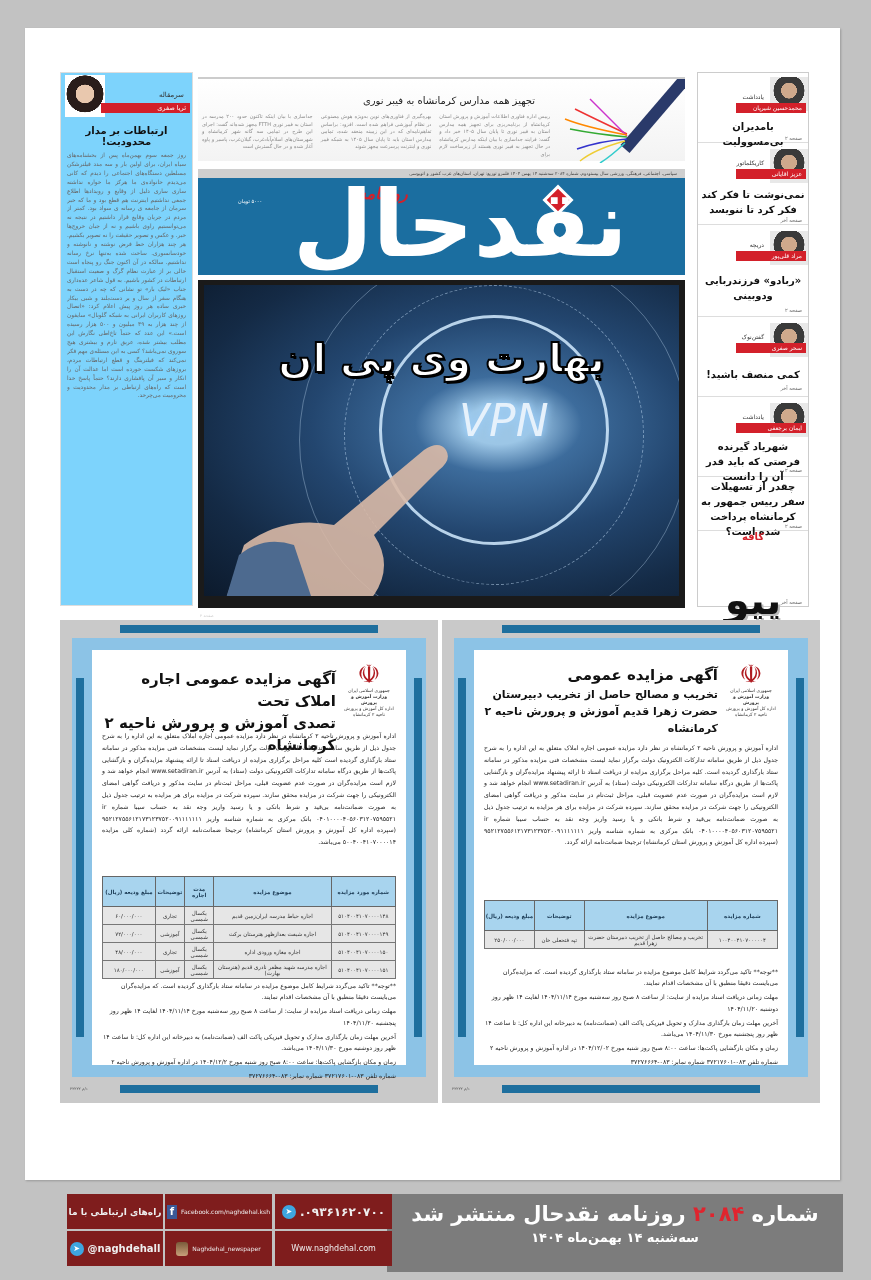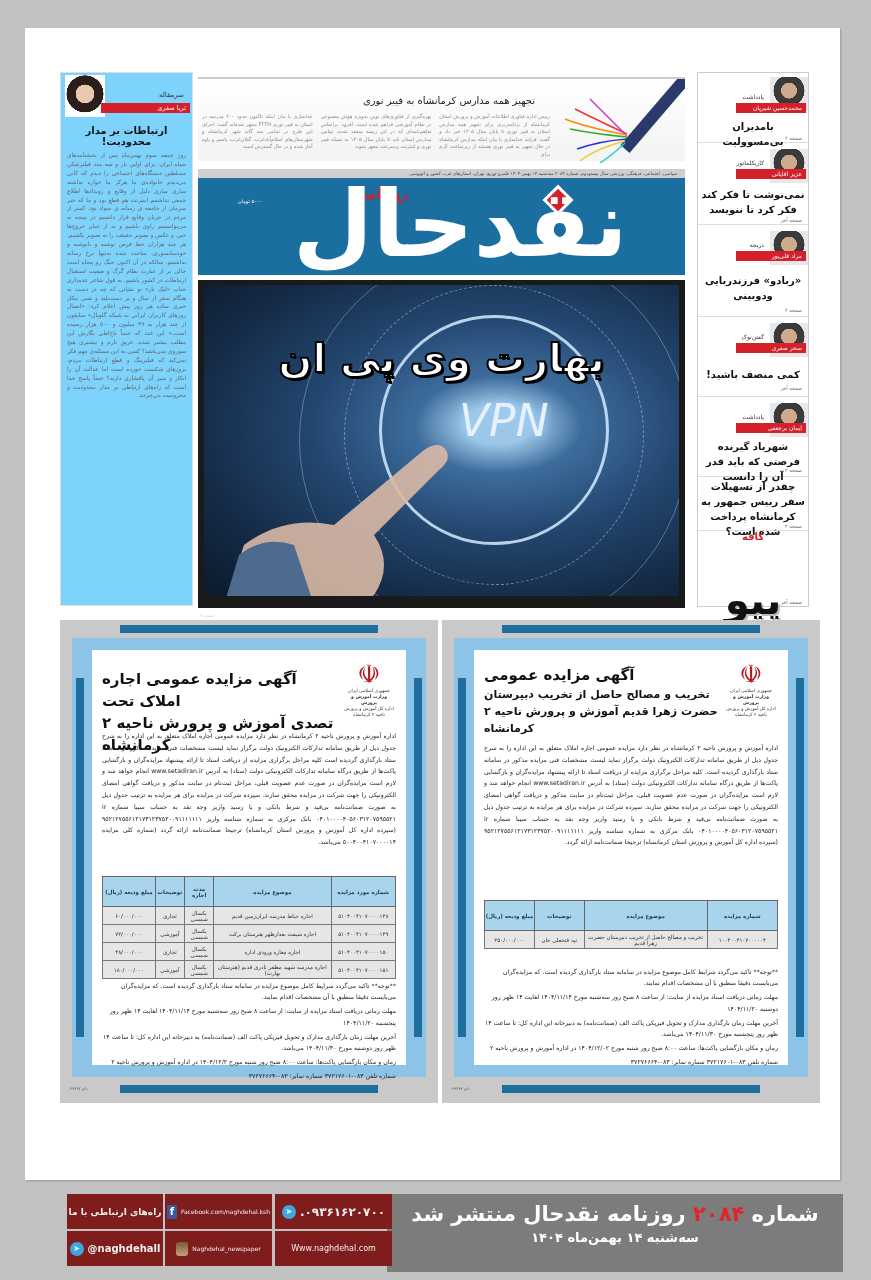--- a/index.html
+++ b/index.html
@@ -132,21 +132,21 @@
     position: absolute; left: 12px; right: 12px; top: 18px; bottom: 26px; background: #8cc3e6; padding: 6px;
   }
   .ad .sidebar-l, .ad .sidebar-r { position: absolute; top: 40px; bottom: 40px; width: 8px; background: #1e6f9e; }
   .ad .sidebar-l { left: 4px; } .ad .sidebar-r { right: 4px; }
   .ad .inner {
     position: absolute; left: 20px; right: 20px; top: 12px; bottom: 12px; background: #fff; padding: 8px 10px;
   }
   .ad .emblem { position: absolute; right: 12px; top: 10px; width: 50px; text-align: center; }
   .ad .emblem .sym { font-size: 26px; color: #b01c22; line-height: 28px; }
   .ad .emblem .org { font-size: 4.5px; color: #333; line-height: 6px; }
-  .ad .heads { position: absolute; right: 70px; left: 10px; top: 14px; text-align: left; }
+  .ad .heads { position: absolute; right: 70px; left: 10px; top: 14px; text-align: right; }
   .ad .heads .h1 { font-size: 15px; font-weight: bold; color: #111; line-height: 22px; }
   .ad .heads .h2 { font-size: 11px; font-weight: bold; color: #111; line-height: 17px; }
   .ad .para { position: absolute; left: 10px; right: 10px; font-size: 6.2px; line-height: 11.8px; color: #222; text-align: justify; }
   .ad table { position: absolute; left: 10px; right: 10px; border-collapse: collapse; font-size: 5.5px; }
   .ad th { background: #a8d4ee; font-weight: bold; color: #1b3b55; height: 30px; border: 1px solid #666; }
   .ad td { background: #e6e6e6; color: #333; height: 18px; border: 1px solid #777; text-align: center; padding: 0 2px; }
   .ad .notes { position: absolute; left: 10px; right: 10px; font-size: 6.2px; line-height: 11.2px; color: #222; }
   .ad .notes p { margin-bottom: 3px; }
   .ad .code { position: absolute; left: 10px; bottom: 12px; font-size: 4px; color: #555; direction: ltr; }
   

